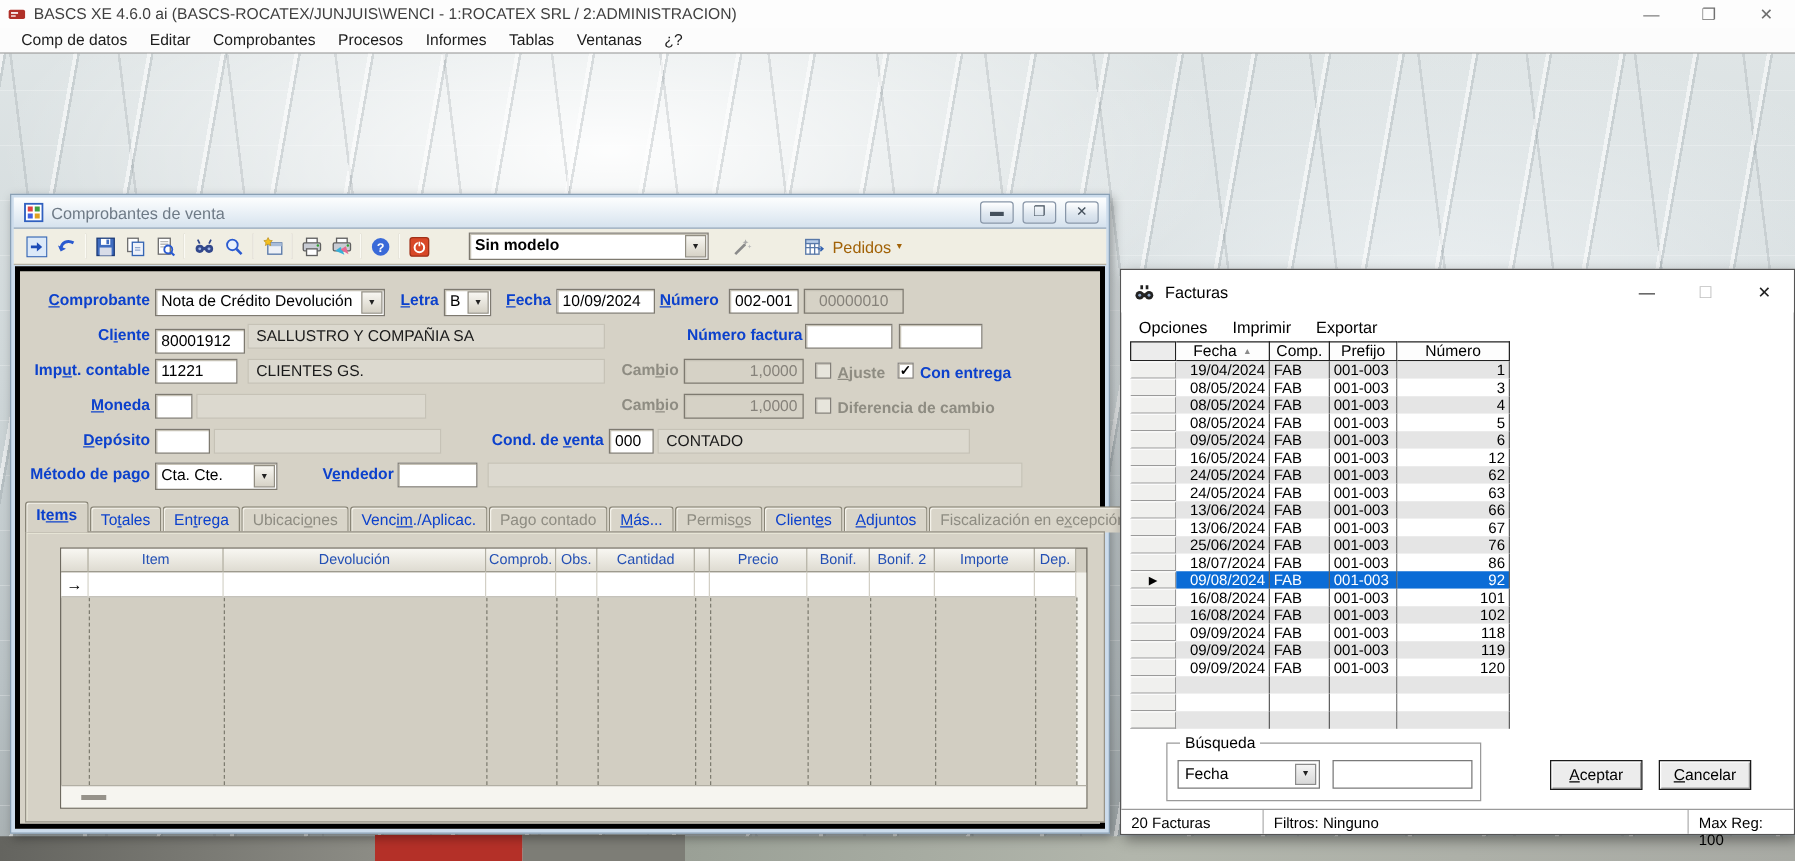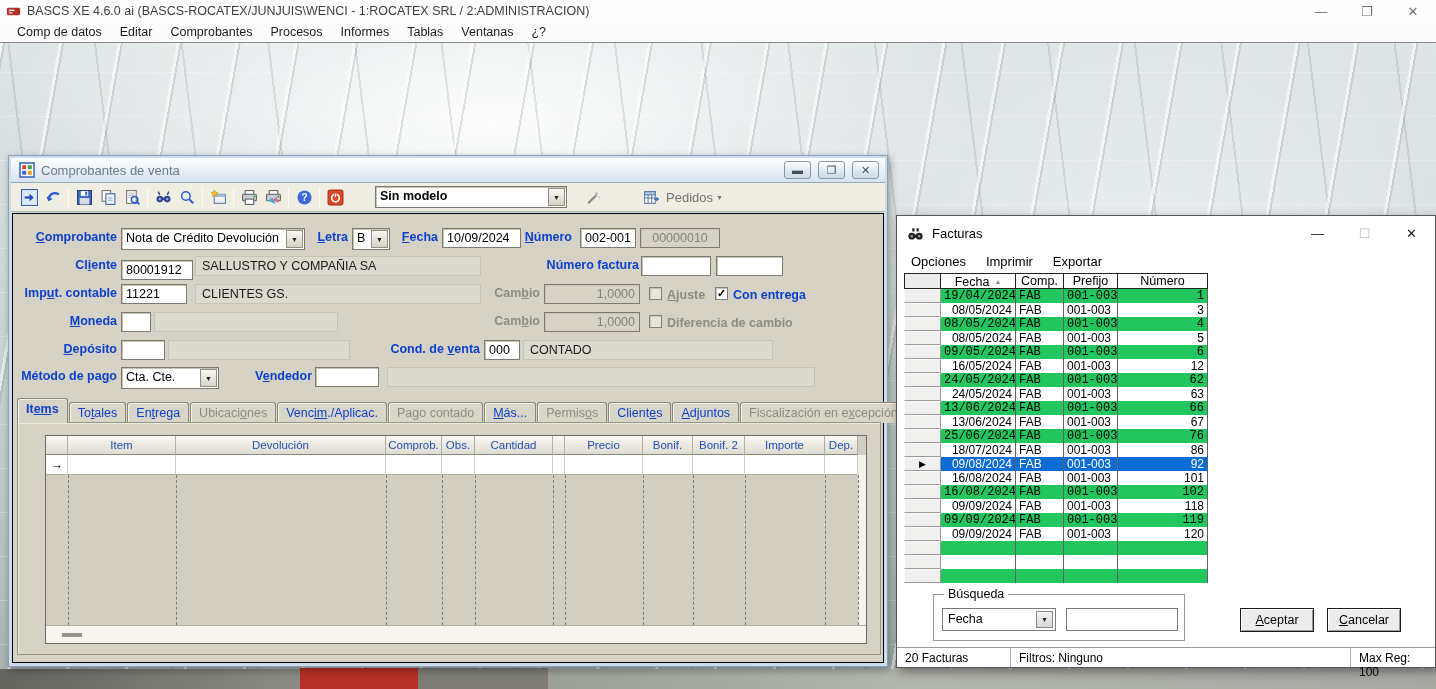--- a/index.html
+++ b/index.html
@@ -43,21 +43,21 @@
   .vcaption { position:absolute; right:6px; top:3px; display:flex; gap:7px; }
   .vcap-btn { width:27px; height:18px; border:1px solid #8896a8; border-radius:3px;
     background:linear-gradient(180deg,#fff,#dde6ef 60%,#cfdbe8); display:flex; align-items:center;
     justify-content:center; color:#44505c; font-size:11px; line-height:1; }
   .vtool { height:29px; background:#f0eee3; border-bottom:1px solid #b6b2a4; display:flex;
     align-items:center; padding-left:6px; }
   .tool-btn { width:24px; height:23px; display:flex; align-items:center; justify-content:center; }
   .tool-btn svg { width:17px; height:17px; }
   .tool-sep { width:1px; height:20px; background:#b4b0a2; border-right:1px solid #fbfaf4; margin:0 3px; }
   .vbody { position:absolute; left:3px; top:57px; right:3px; bottom:3px; background:#d6d2c6;
-    border:1px solid #000000; }
+    border:4px solid #000000; }
 
   
   .lbl { position:absolute; color:#0c41cc; font-weight:bold; font-size:12.5px; text-align:right; }
   .lbl.dis { color:#8e8c82; }
   .tb { position:absolute; height:20px; background:#fff; border:1px solid #7e7a70;
     box-shadow:inset 1px 1px 0 #c6c2b6; font-size:12.5px; padding:2px 4px; color:#000;
     font-family:"Liberation Sans",sans-serif; }
   .tb.dis { background:#d6d2c6; color:#86827a; }
   .tb.num { text-align:right; }
   .ro { position:absolute; height:20px; background:#dcd9cf; border:1px solid #c6c2b6;
@@ -114,21 +114,21 @@
 
   #ftable { position:absolute; left:7px; top:57px; }
   .fh { position:absolute; top:0; height:16px; background:#fdfdfd; border:1px solid #222;
     border-left:none; font-size:12.5px; color:#000; text-align:center; line-height:15px; }
   .fh.first { border-left:1px solid #222; background:#ececec; }
   .fr { position:absolute; height:14px; }
   .fc { position:absolute; top:0; height:14px; font-size:12px; line-height:14px; color:#000;
     border-right:1px solid #606060; padding:0 3px; white-space:nowrap; overflow:hidden; }
   .fc.sel-col { background:#f0f0ee; border:1px solid #9a9a9a; border-top:1px solid #fbfbfb;
     border-left:1px solid #fbfbfb; }
-  .fr.green .fc:not(.sel-col) { background:#22c55e;font-family:Liberation Mono, monospace; }
+  .fr.green .fc:not(.sel-col) { background:#e5e5e5; }
   .fr.white .fc:not(.sel-col) { background:#fff; }
   .fr.selected .fc:not(.sel-col) { background:#0b6cd6; color:#fff; }
   .fc.r { text-align:right; } .fc.c { text-align:center; }
   .sort-ico { font-size:7px; color:#8a8a8a; margin-left:5px; vertical-align:2px; }
   .fsel-arrow { font-size:9px; line-height:13px; text-align:center; color:#000; }
 
   #busq { position:absolute; left:36px; top:378px; width:252px; height:47px; border:1px solid #9a9a9a; }
   #busq .glbl { position:absolute; left:10px; top:-8px; background:#fff; padding:0 4px; font-size:12.5px; color:#000; }
   .f-combo { position:absolute; height:23px; background:#fff; border:1px solid #7a7a7a;
     font-size:12.5px; padding:3px 20px 2px 5px; color:#000; }
@@ -292,21 +292,21 @@
         </svg>
       </span>
       <div class="combo" style="position: relative; left: 0px; top: 0px; width: 192px; height: 22px; margin-left: 28px; font-weight: bold;"><span>Sin modelo</span><span class="cbtn">▼</span></div>
       <span class="tool-btn" style="margin-left: 14px;">
         <svg viewBox="0 0 16 16">
           <path d="M3 13.5L10.5 6" stroke="#8a8a8a" stroke-width="2"></path>
           <path d="M10.8 2.2l.6 1.7 1.7.6-1.7.6-.6 1.7-.6-1.7-1.7-.6 1.7-.6z" fill="#a8a8a8"></path>
           <path d="M13.8 6.2l.4 1.1 1.1.4-1.1.4-.4 1.1-.4-1.1-1.1-.4 1.1-.4z" fill="#bcbcbc"></path>
         </svg>
       </span>
-      <span style="display: flex; align-items: center; margin-left: 34px; gap: 3px; font-size: 13px; color: #737373;">
+      <span style="display: flex; align-items: center; margin-left: 34px; gap: 3px; font-size: 13px; color: #a16207;">
         <span class="tool-btn">
           <svg viewBox="0 0 16 16">
             <rect x="1.5" y="2.5" width="10" height="11" fill="#fff" stroke="#5878a8"></rect>
             <rect x="1.5" y="2.5" width="10" height="3" fill="#b8cce8" stroke="#5878a8"></rect>
             <path d="M1.5 8.5h10M4.8 5.5v8M8.2 5.5v8" stroke="#5878a8"></path>
             <path d="M10.5 9.5h3.5M12.5 7.8l2 1.7-2 1.7" stroke="#3060b0" fill="none"></path>
           </svg>
         </span>
         <span>Pedidos</span>
         <span style="font-size: 7px;">▼</span>

